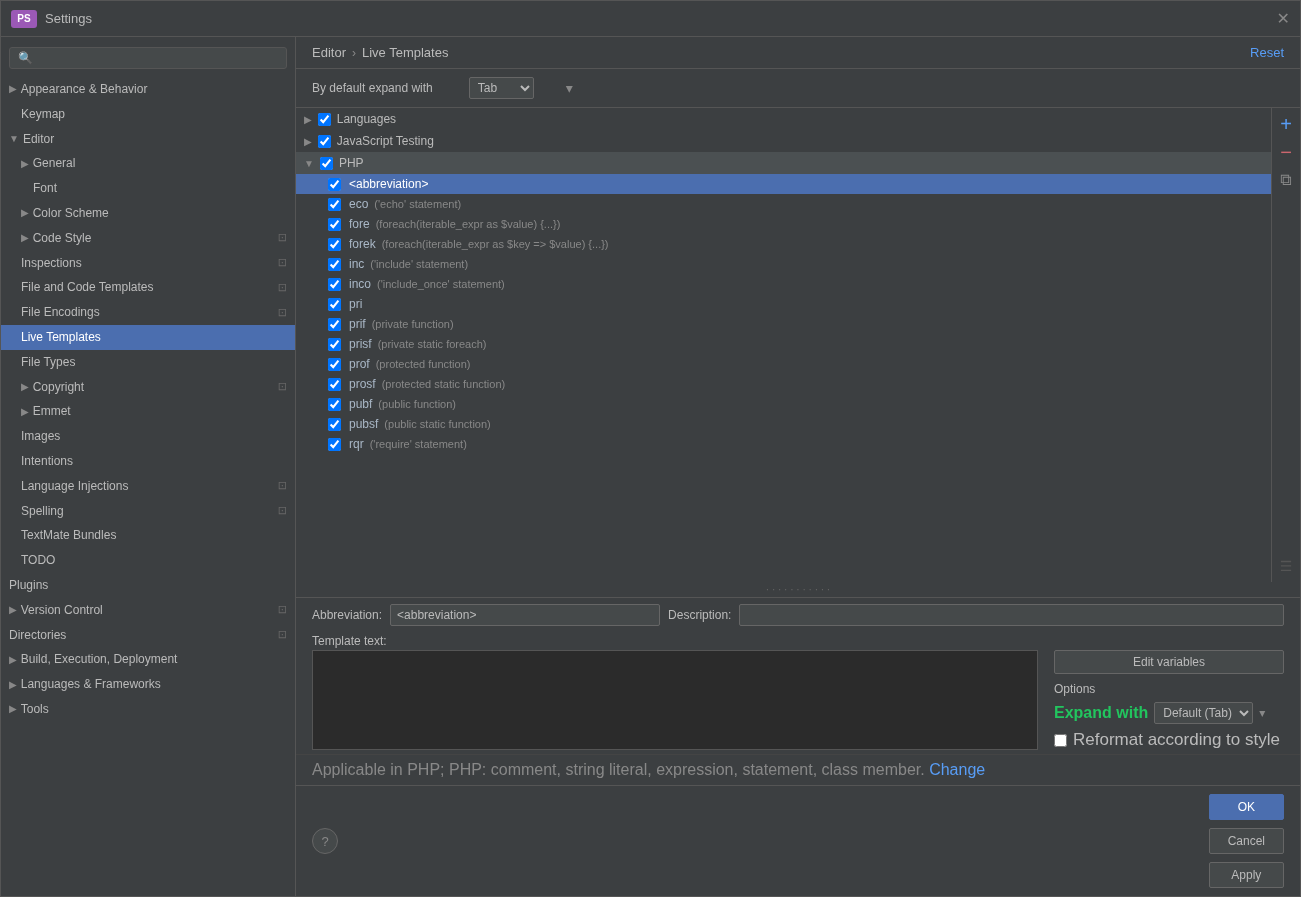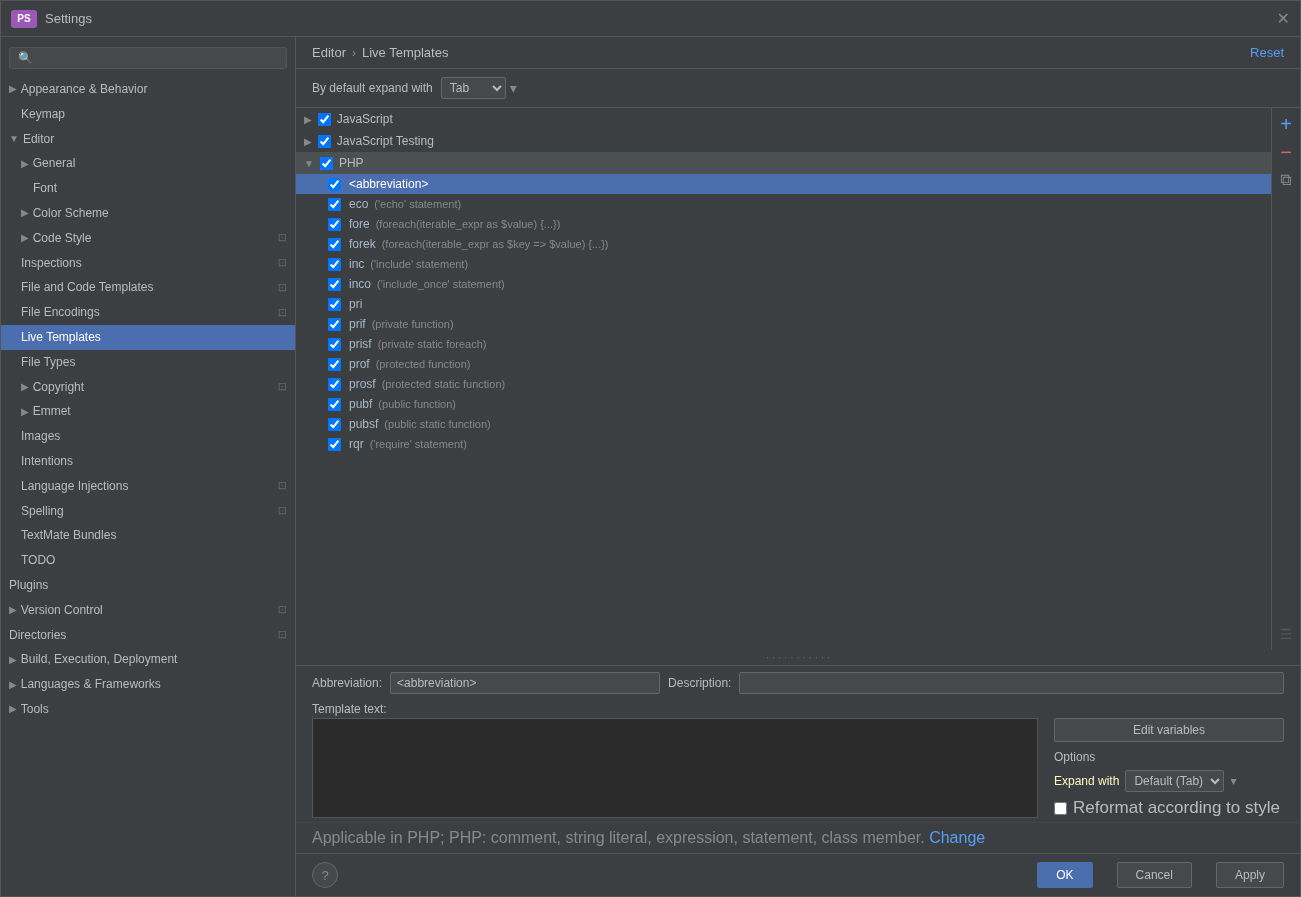--- a/index.html
+++ b/index.html
@@ -130,20 +130,21 @@
       color: #589df6;
       cursor: pointer;
       font-size: 13px;
     }
     .toolbar-bar {
       display: flex;
       align-items: center;
       padding: 8px 16px;
       border-bottom: 1px solid #555;
       flex-shrink: 0;
+      gap: 28px;
     }
     .toolbar-label {
       color: #bbbbbb;
       margin-right: 8px;
       font-size: 12px;
     }
     .expand-select {
       background: #45494a;
       border: 1px solid #666;
       color: #bbbbbb;
@@ -270,21 +271,21 @@
       color: #bbbbbb;
       font-size: 12px;
       margin-bottom: 6px;
     }
     .expand-with-row {
       display: flex;
       align-items: center;
       gap: 6px;
       margin-bottom: 6px;
     }
-    .expand-with-label { color: #fef9c3; font-size: 12px; }
+    .expand-with-label { color: #22c55e; font-size: 16px; font-weight: bold; }
     .expand-with-select {
       background: #45494a;
       border: 1px solid #666;
       color: #bbbbbb;
       padding: 2px 4px;
       font-size: 12px;
       border-radius: 2px;
       cursor: pointer;
     }
     .reformat-row {
@@ -319,21 +320,22 @@
       color: #888;
       cursor: pointer;
       font-size: 13px;
       display: flex;
       align-items: center;
       justify-content: center;
     }
     .footer-buttons {
       margin-left: auto;
       display: flex;
-      gap: 24px;
+      gap: 8px;
+      flex-direction: column;
     }
     .footer-btn {
       padding: 5px 18px;
       border: 1px solid #666;
       background: #45494a;
       color: #bbbbbb;
       cursor: pointer;
       font-size: 12px;
       border-radius: 2px;
     }
@@ -512,21 +514,21 @@
         </select>
         <span style="margin-left:4px; color:#888; font-size:14px;">▾</span>
       </div>
 
       <div style="display:flex; flex:1; overflow:hidden;">
         <div class="template-list-area">
 
           <div class="group-row">
             <span class="group-arrow">▶</span>
             <input type="checkbox" class="group-checkbox" checked="" style="">
-            <span>JavaScript</span>
+            <span>Languages</span>
           </div>
 
           <div class="group-row">
             <span class="group-arrow">▶</span>
             <input type="checkbox" class="group-checkbox" checked="" style="">
             <span>JavaScript Testing</span>
           </div>
 
           <div class="group-row" style="background:#4b5052;">
             <span class="group-arrow">▼</span>

